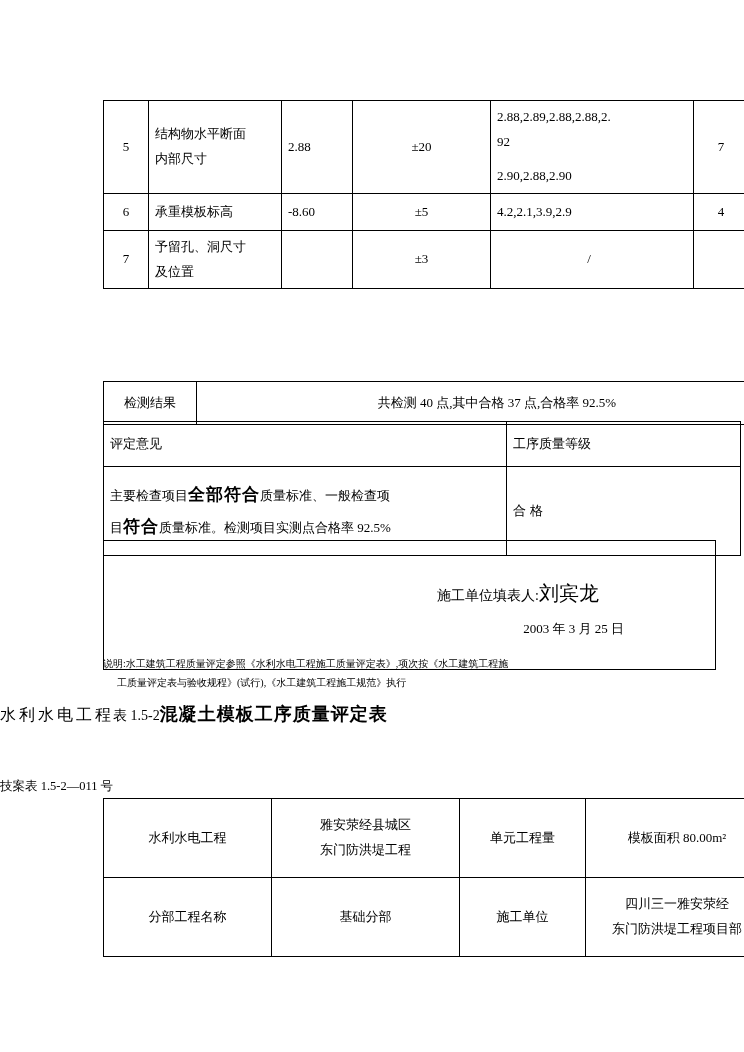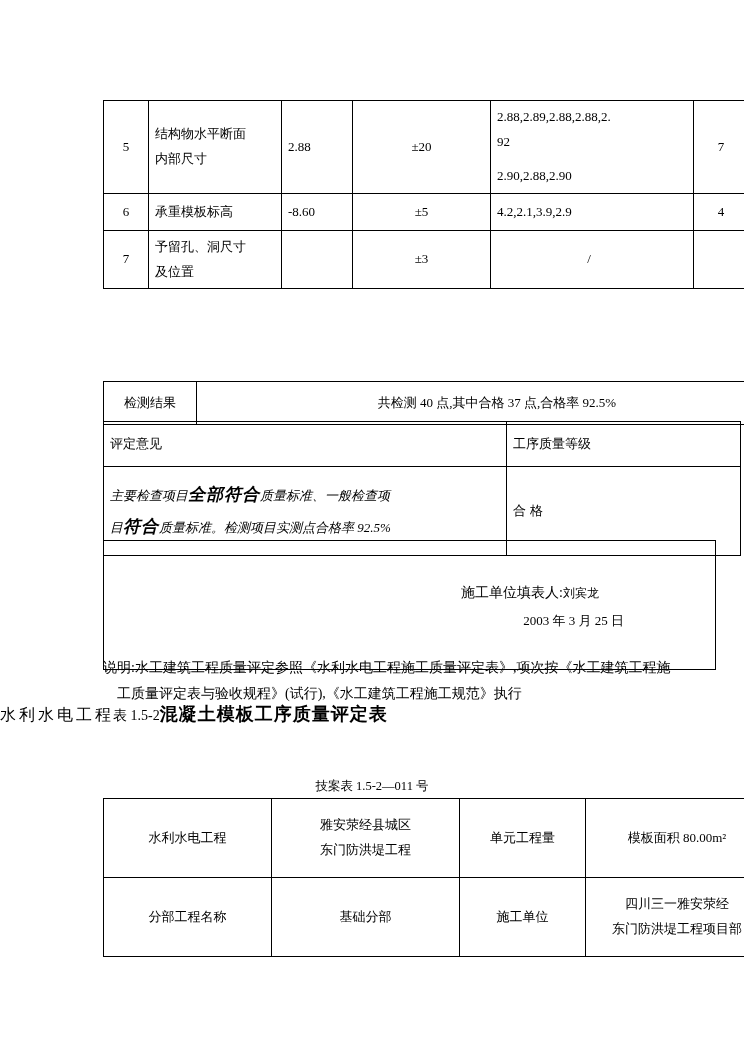--- a/index.html
+++ b/index.html
@@ -74,21 +74,20 @@
     width: 613px;
   }
   .tbl-eval td { text-align: left; }
   .e-left  { width: 390px; }
   .e-right { width: 221px; }
   .eval-body {
     text-align: left;
     padding: 8px 14px 10px 14px;
     line-height: 2.15;
     font-size: 13px;
-    font-style: italic;
   }
   .big1 { font-size: 17px; font-weight: bold; letter-spacing: 1px; }
   .grade-cell {
     font-size: 19px;
     letter-spacing: 4px;
   }
 
   .tbl-sign {
     position: absolute;
     left: 103px;
@@ -99,34 +98,34 @@
     height: 120px;
     vertical-align: middle;
     padding: 10px 30px 10px 10px;
   }
   .sign-line {
     text-align: right;
     padding-right: 110px;
     font-size: 14px;
     line-height: 2.4;
   }
-  .sign-name { font-size: 12px; }
+  .sign-name { font-size: 20px; }
   .sign-date {
     text-align: right;
     padding-right: 85px;
     font-size: 13px;
   }
 
   
   .note {
     position: absolute;
     left: 103px;
     top: 655px;
     width: 620px;
-    font-size: 14px;
+    font-size: 10px;
     line-height: 1.85;
   }
   .note .ln2 { padding-left: 14px; }
 
   
   .head-cn {
     position: absolute;
     top: 705px;
     left: 0;
     width: 744px;
@@ -142,21 +141,21 @@
   .title2 .strong {
     font-size: 18px;
     font-weight: bold;
     letter-spacing: 1px;
   }
   .code2 {
     position: absolute;
     top: 778px;
     left: 0;
     width: 744px;
-    text-align: center;
+    text-align: left;
     font-size: 12.5px;
   }
 
   
   .tbl-bot {
     position: absolute;
     left: 103px;
     top: 798px;
     width: 613px;
   }

